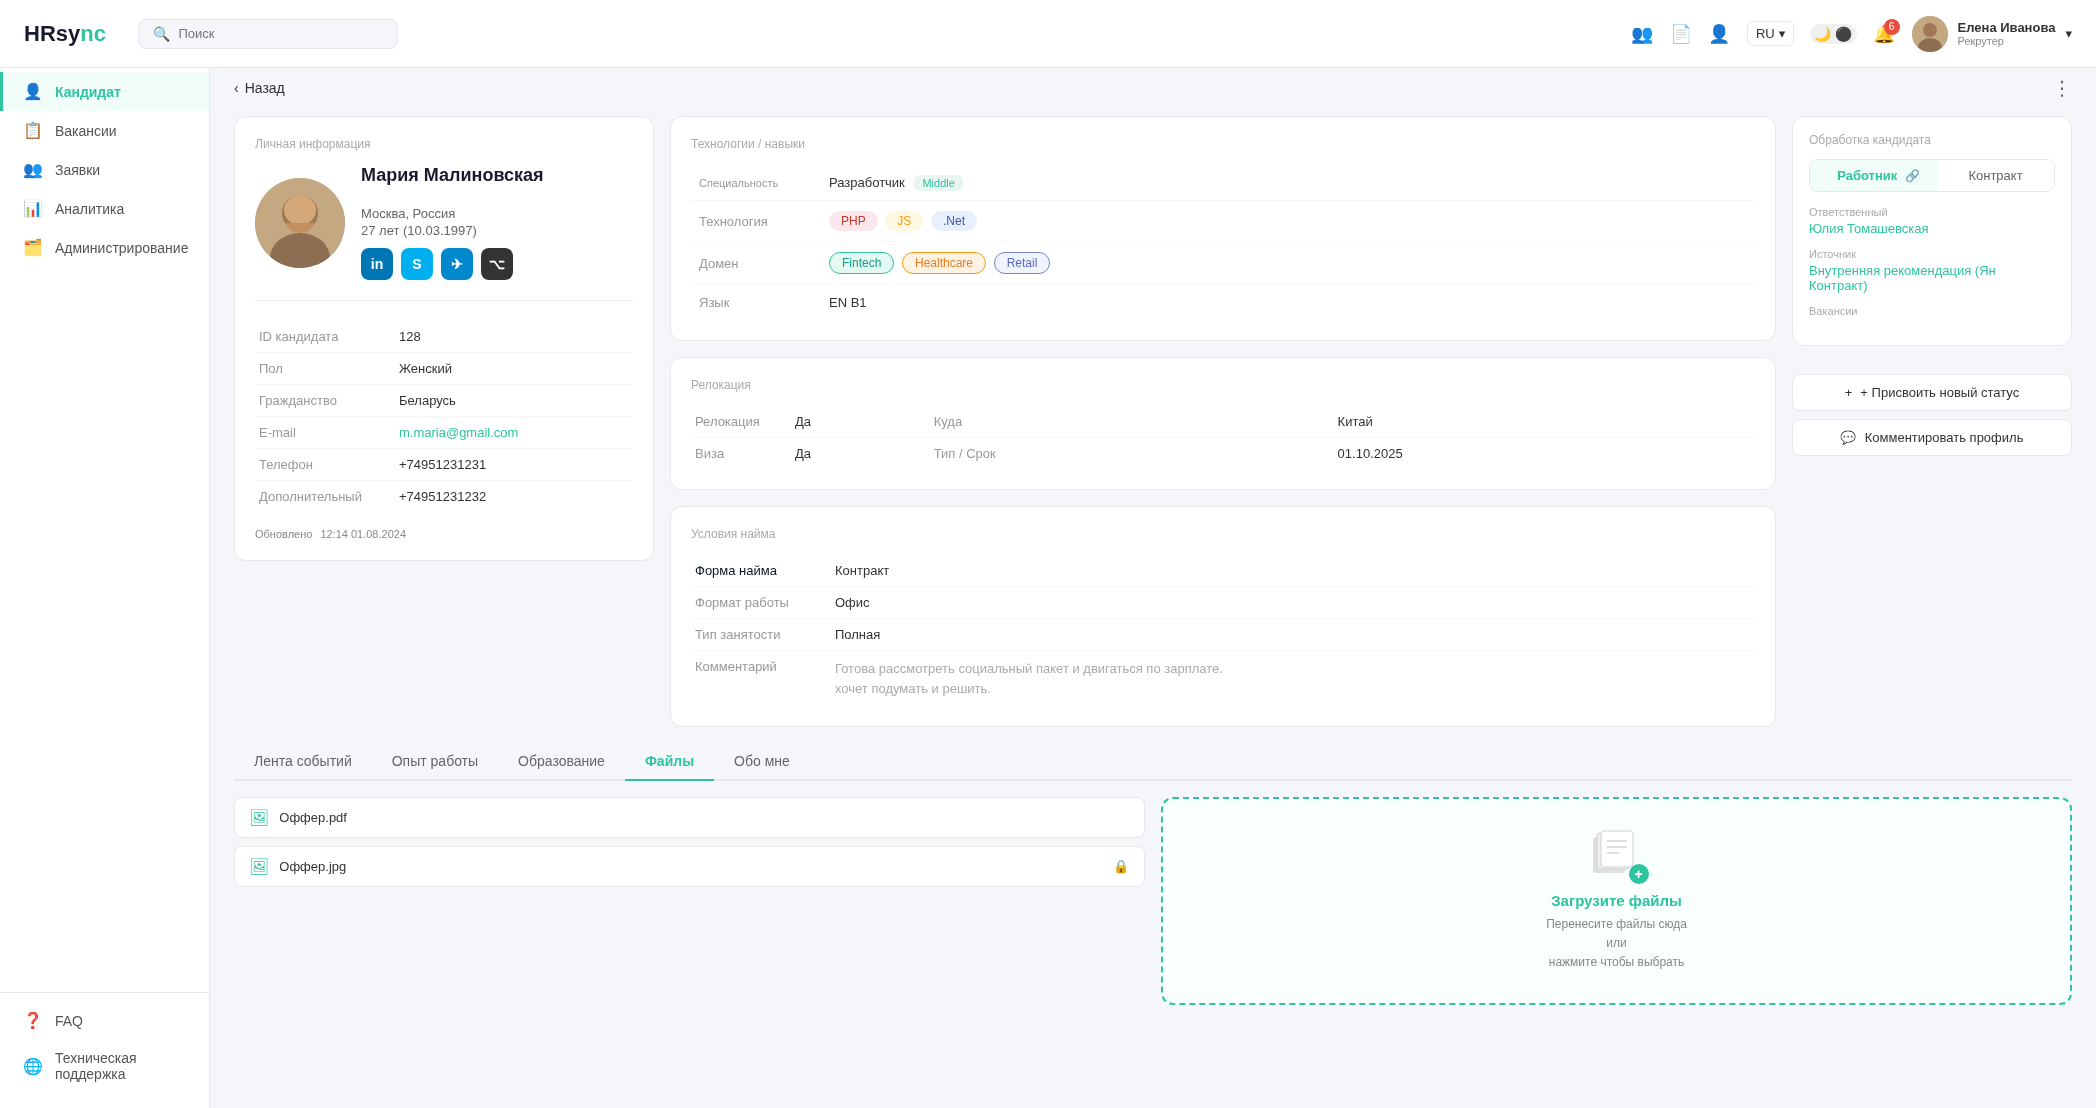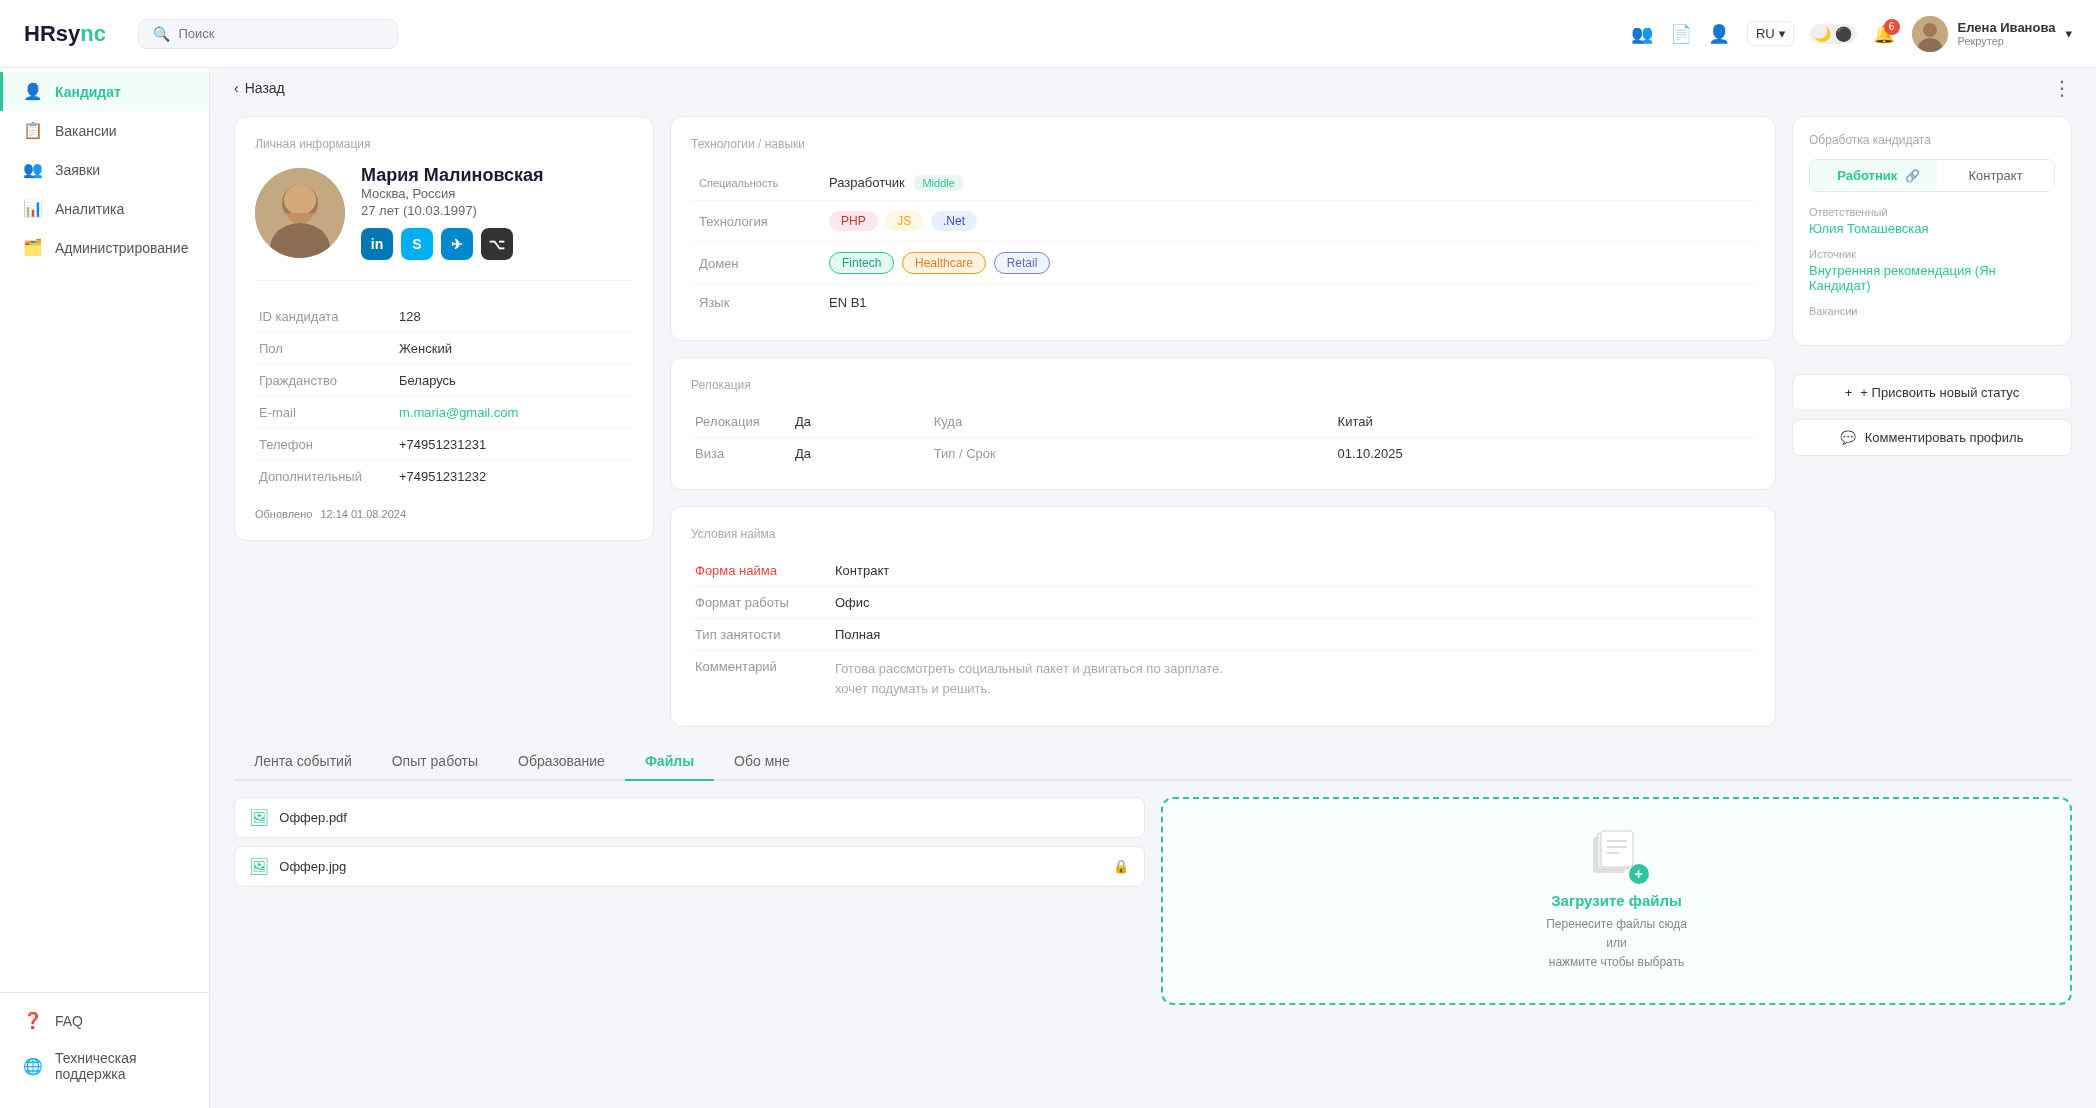--- a/index.html
+++ b/index.html
@@ -56,21 +56,21 @@
     
     .card {
       background: #fff; border-radius: 12px; border: 1px solid #e8e8e8; padding: 20px;
     }
     .card-title { font-size: 12px; color: #aaa; margin-bottom: 14px; font-weight: 400; }
 
     
     .personal-header { display: flex; align-items: center; gap: 16px; margin-bottom: 20px; padding-bottom: 20px; border-bottom: 1px solid #f0f0f0; }
     .profile-avatar { width: 90px; height: 90px; border-radius: 50%; background: linear-gradient(135deg, #c4a882, #a0826d); overflow: hidden; display: flex; align-items: center; justify-content: center; }
     .profile-avatar svg { width: 90px; height: 90px; }
-    .profile-name { font-size: 18px; font-weight: 700; color: #1a1a2e; margin-bottom: 0; }
+    .profile-name { font-size: 18px; font-weight: 700; color: #1a1a2e; margin-bottom: 20px; }
     .profile-location { color: #666; font-size: 13px; margin-bottom: 2px; }
     .profile-age { color: #666; font-size: 13px; margin-bottom: 10px; }
     .social-links { display: flex; gap: 8px; }
     .social-btn {
       width: 32px; height: 32px; border-radius: 8px; display: flex; align-items: center; justify-content: center;
       font-size: 14px; cursor: pointer; font-weight: 700;
     }
     .social-li { background: #0077b5; color: #fff; }
     .social-sk { background: #00aff0; color: #fff; }
     .social-tg { background: #0088cc; color: #fff; }
@@ -350,21 +350,21 @@
           </tr>
         </tbody>
           </table>
       </div>
 
       <div class="card">
         <div class="card-title">Условия найма</div>
         <table style="width:100%; border-collapse:collapse;">
           <tbody>
               <tr style="border-bottom:1px solid #f5f5f5;">
-            <td style="padding:8px 4px; color:#ef4444; width:140px; font-size:13px;">Форма найма</td>
+            <td style="padding:8px 4px; color:#0f172a; width:140px; font-size:13px;">Форма найма</td>
             <td style="padding:8px 4px; font-size:13px;">Контракт</td>
           </tr>
           <tr style="border-bottom:1px solid #f5f5f5;">
             <td style="padding:8px 4px; color:#999; font-size:13px;">Формат работы</td>
             <td style="padding:8px 4px; font-size:13px;">Офис</td>
           </tr>
           <tr style="border-bottom:1px solid #f5f5f5;">
             <td style="padding:8px 4px; color:#999; font-size:13px;">Тип занятости</td>
             <td style="padding:8px 4px; font-size:13px;">Полная</td>
           </tr>
@@ -388,21 +388,21 @@
           <div class="proc-tab">
             <span>Контракт</span>
           </div>
         </div>
         <div class="info-group">
           <div class="info-label-sm">Ответственный</div>
           <a class="info-value-link">Юлия Томашевская</a>
         </div>
         <div class="info-group">
           <div class="info-label-sm">Источник</div>
-          <a class="info-value-link">Внутренняя рекомендация (Ян Кандидат)</a>
+          <a class="info-value-link">Внутренняя рекомендация (Ян Контракт)</a>
         </div>
         <div class="info-group">
           <div class="info-label-sm">Вакансии</div>
         </div>
       </div>
       <div class="action-buttons">
         <button class="action-btn">
           <span>+</span>
           <span>+ Присвоить новый статус</span>
         </button>

